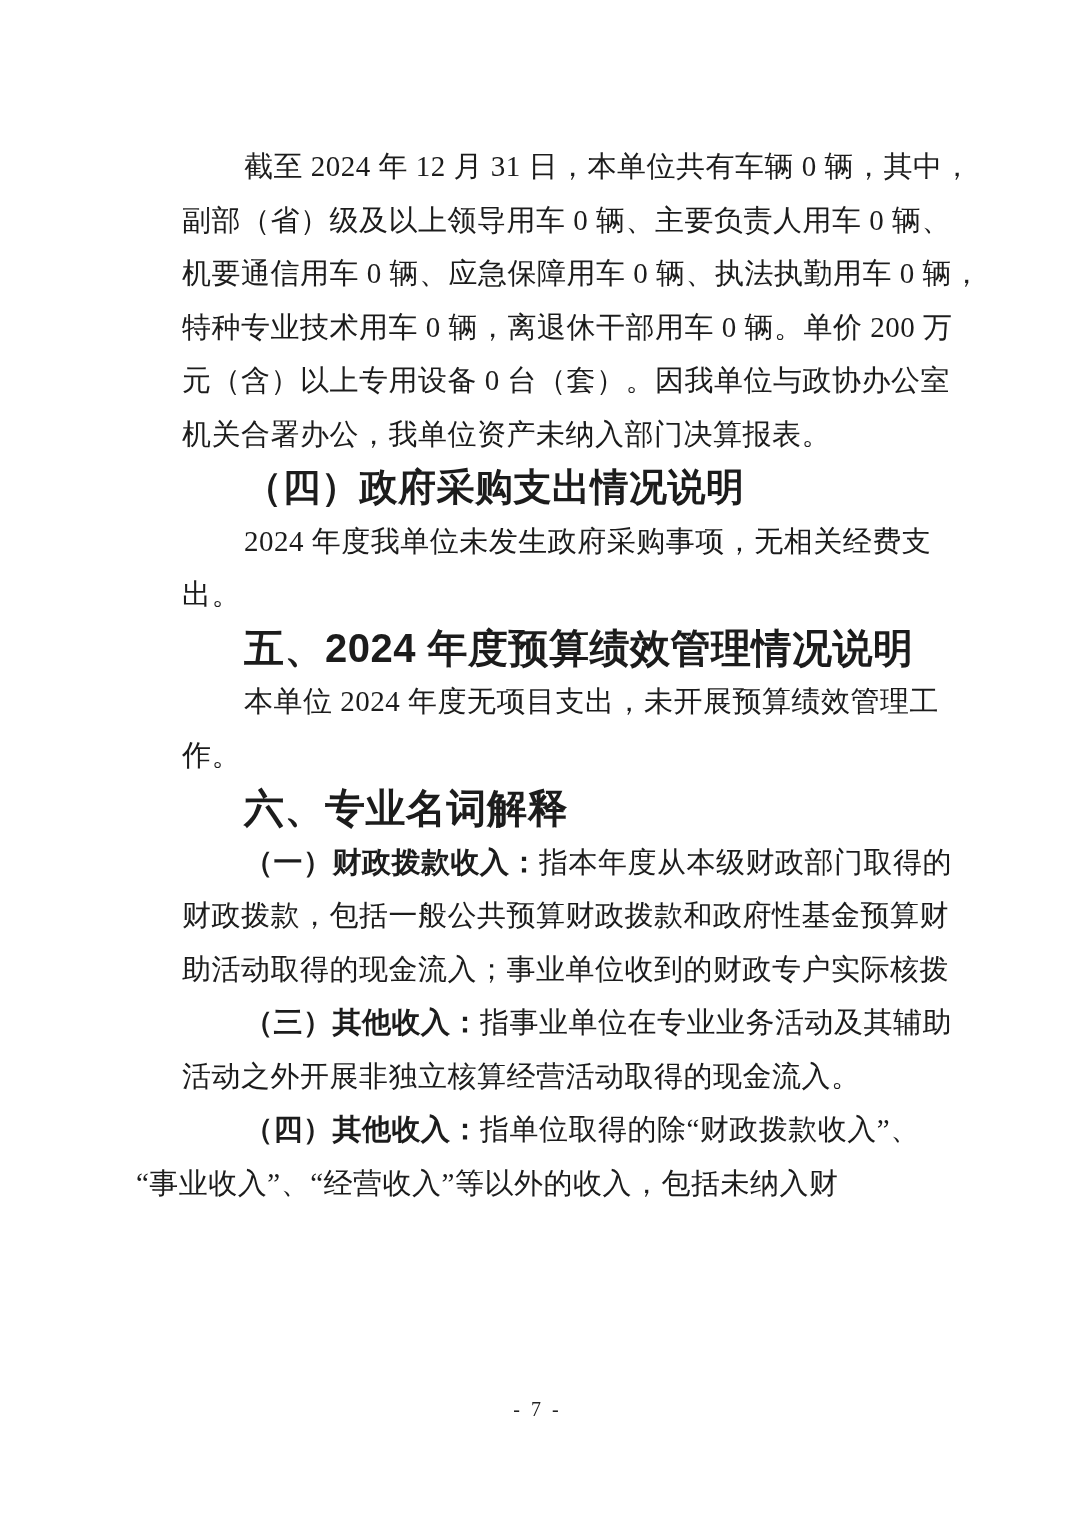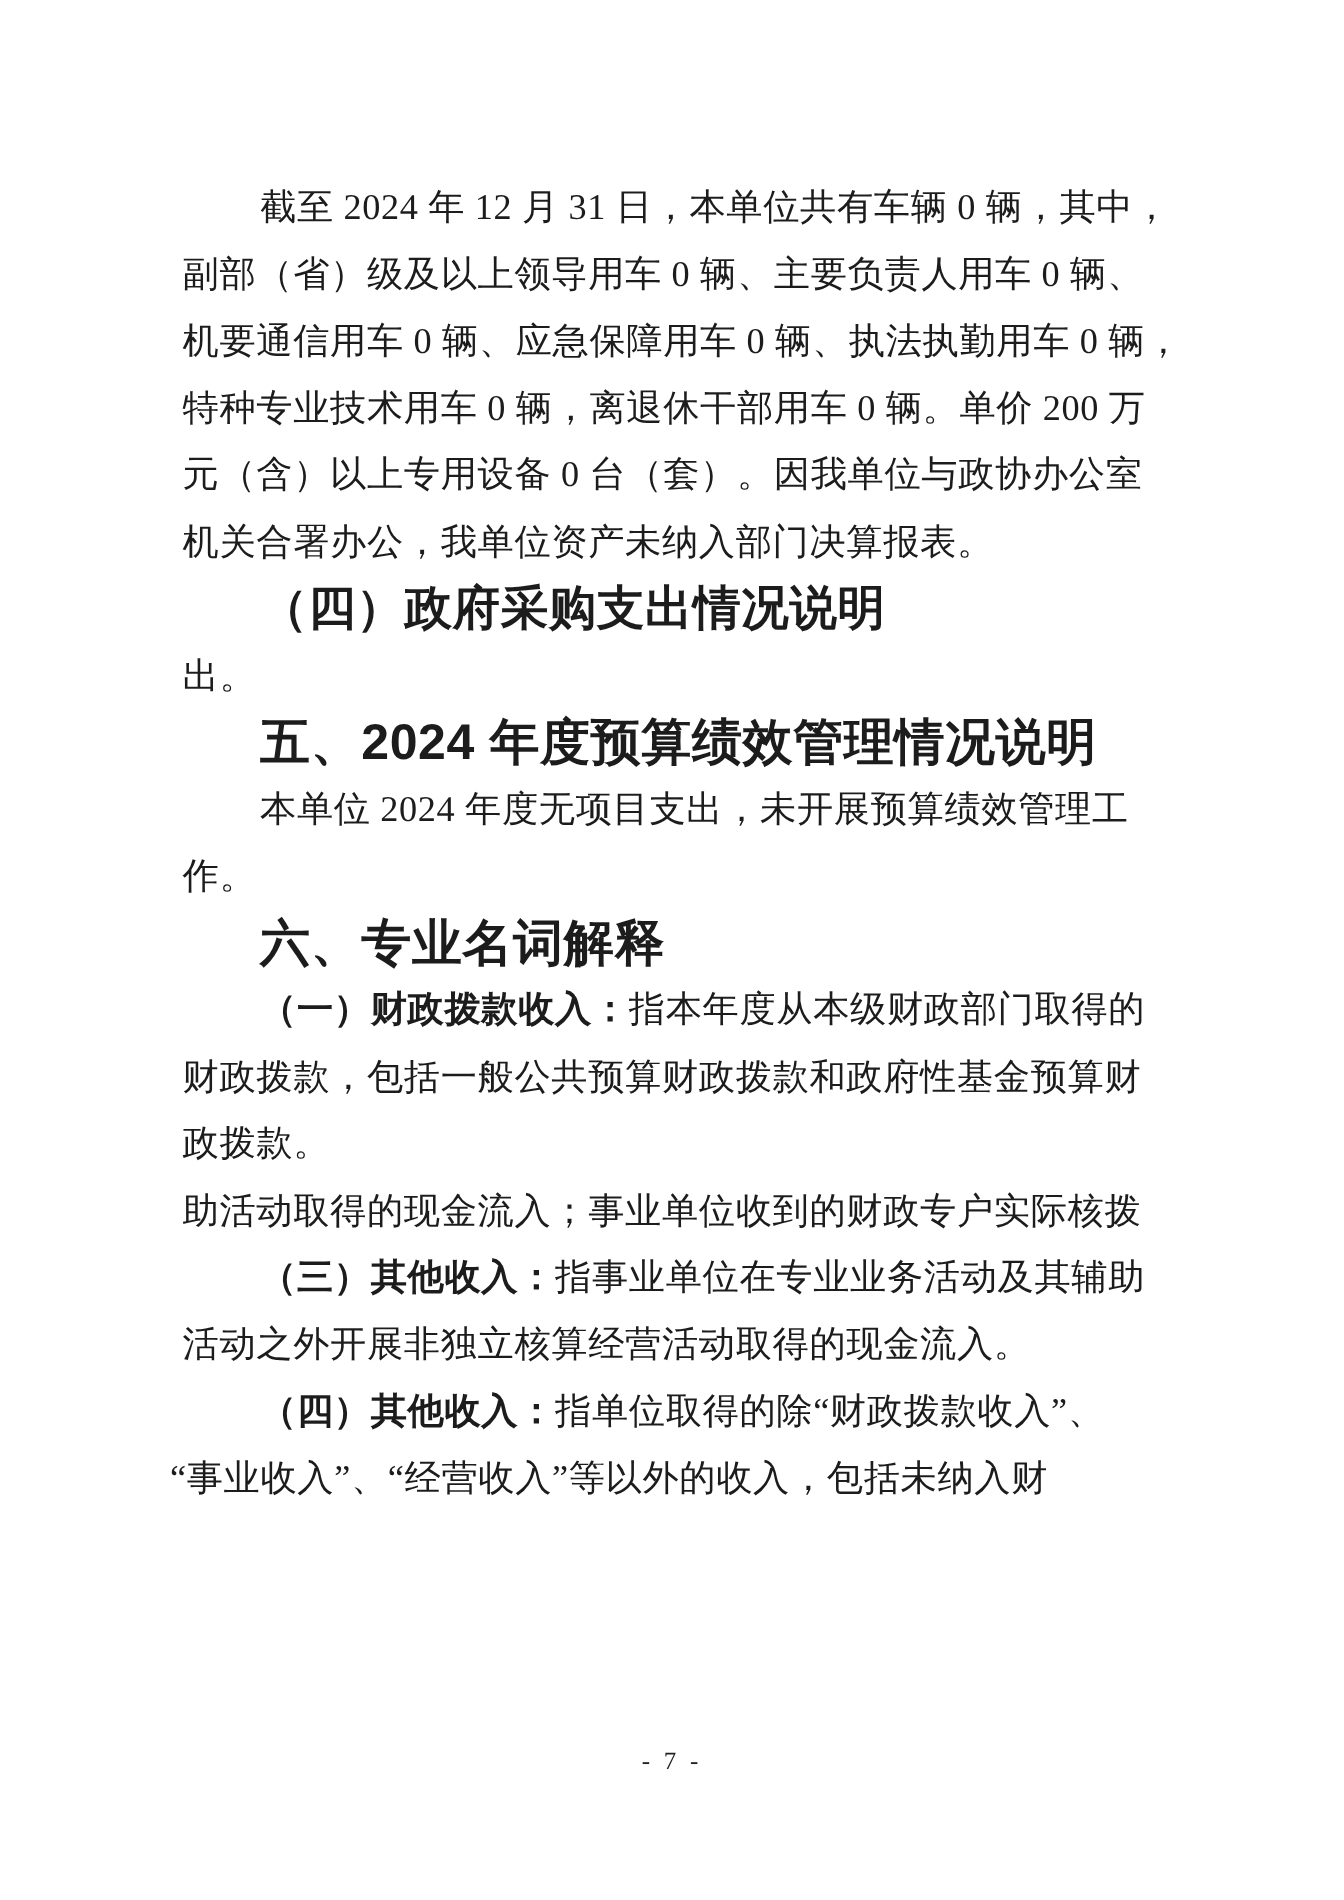--- a/index.html
+++ b/index.html
@@ -22,20 +22,21 @@
     left: 146px;
     top: 140px;
     width: 800px;
   }
   .line {
     height: 53.5px;
     line-height: 53.5px;
     font-size: 29px;
     letter-spacing: 0.5px;
     white-space: nowrap;
+    margin-left: 36px;
   }
   .line.indent { padding-left: 62px; }
   .line.hang { margin-left: -10px; }
   .line.heading-kaiti {
     font-weight: bold;
     font-size: 38px;
   }
   .line.heading-hei {
     font-family: "Liberation Sans", "DejaVu Sans", sans-serif;
     font-weight: bold;
@@ -58,28 +59,28 @@
 
 <div class="page">
   <div class="text-block" id="text-block">
       <div class="line body indent"><span>截至 2024 年 12 月 31 日，本单位共有车辆 0 辆，其中，</span></div>
       <div class="line body"><span>副部（省）级及以上领导用车 0 辆、主要负责人用车 0 辆、</span></div>
       <div class="line body"><span>机要通信用车 0 辆、应急保障用车 0 辆、执法执勤用车 0 辆，</span></div>
       <div class="line body"><span>特种专业技术用车 0 辆，离退休干部用车 0 辆。单价 200 万</span></div>
       <div class="line body"><span>元（含）以上专用设备 0 台（套）。因我单位与政协办公室</span></div>
       <div class="line body"><span>机关合署办公，我单位资产未纳入部门决算报表。</span></div>
       <div class="line heading-kaiti indent"><span>（四）政府采购支出情况说明</span></div>
+      <div class="line body indent"><span>2024 年度我单位未发生政府采购事项，无相关经费支</span></div>
       <div class="line body"><span>出。</span></div>
       <div class="line heading-hei indent"><span>五、2024 年度预算绩效管理情况说明</span></div>
       <div class="line body indent"><span>本单位 2024 年度无项目支出，未开展预算绩效管理工</span></div>
       <div class="line body"><span>作。</span></div>
       <div class="line heading-hei indent"><span>六、专业名词解释</span></div>
       <div class="line term indent"><span class="lead">（一）财政拨款收入：</span><span>指本年度从本级财政部门取得的</span></div>
       <div class="line body"><span>财政拨款，包括一般公共预算财政拨款和政府性基金预算财</span></div>
-      <div class="line body"><span>政拨款。</span></div>
       <div class="line body"><span>助活动取得的现金流入；事业单位收到的财政专户实际核拨</span></div>
       <div class="line term indent"><span class="lead">（三）其他收入：</span><span>指事业单位在专业业务活动及其辅助</span></div>
       <div class="line body"><span>活动之外开展非独立核算经营活动取得的现金流入。</span></div>
       <div class="line term indent"><span class="lead">（四）其他收入：</span><span>指单位取得的除“财政拨款收入”、</span></div>
       <div class="line body hang"><span>“事业收入”、“经营收入”等以外的收入，包括未纳入财</span></div>
     </div>
   <div class="footer">- 7 -</div>
 </div>
 
 </body></html>

